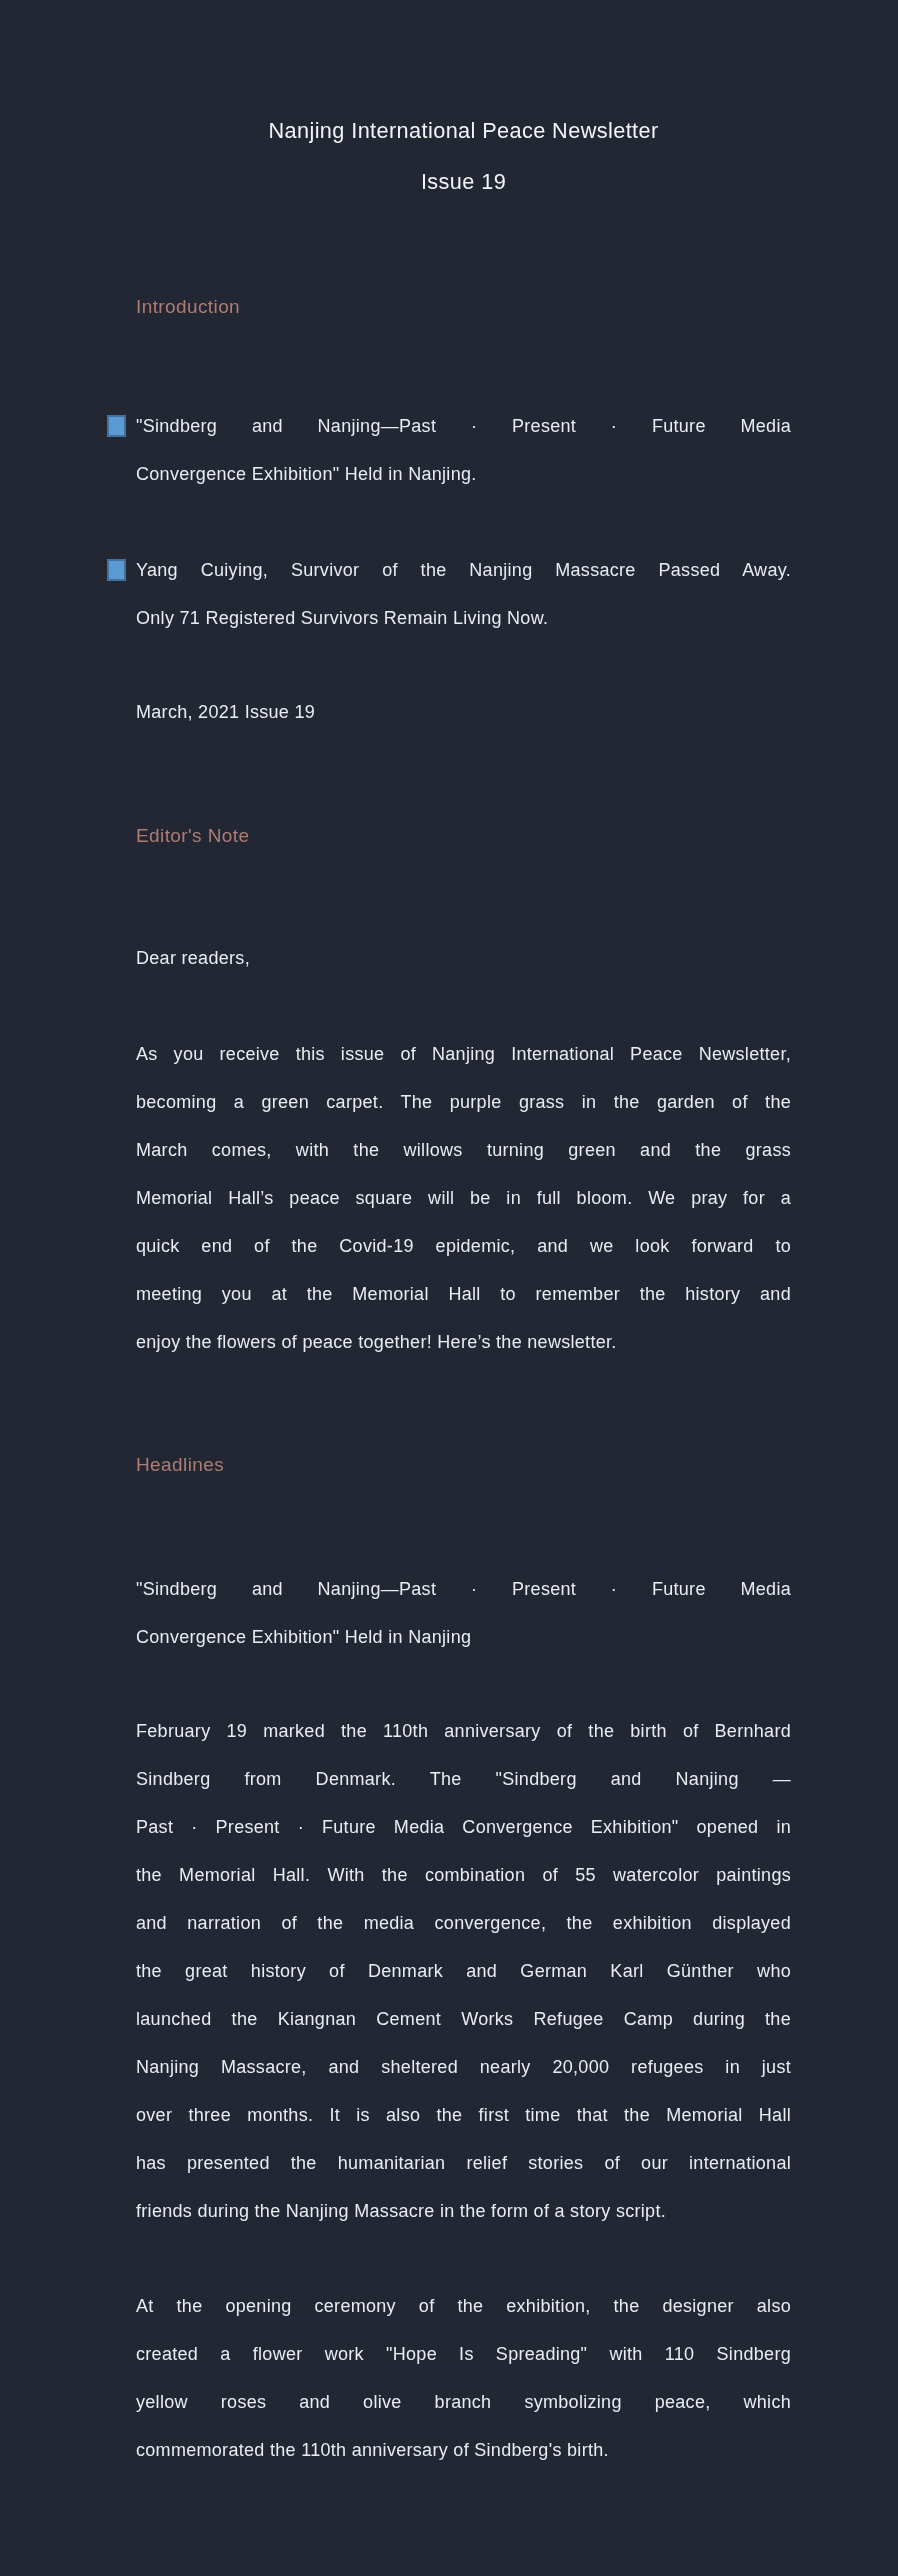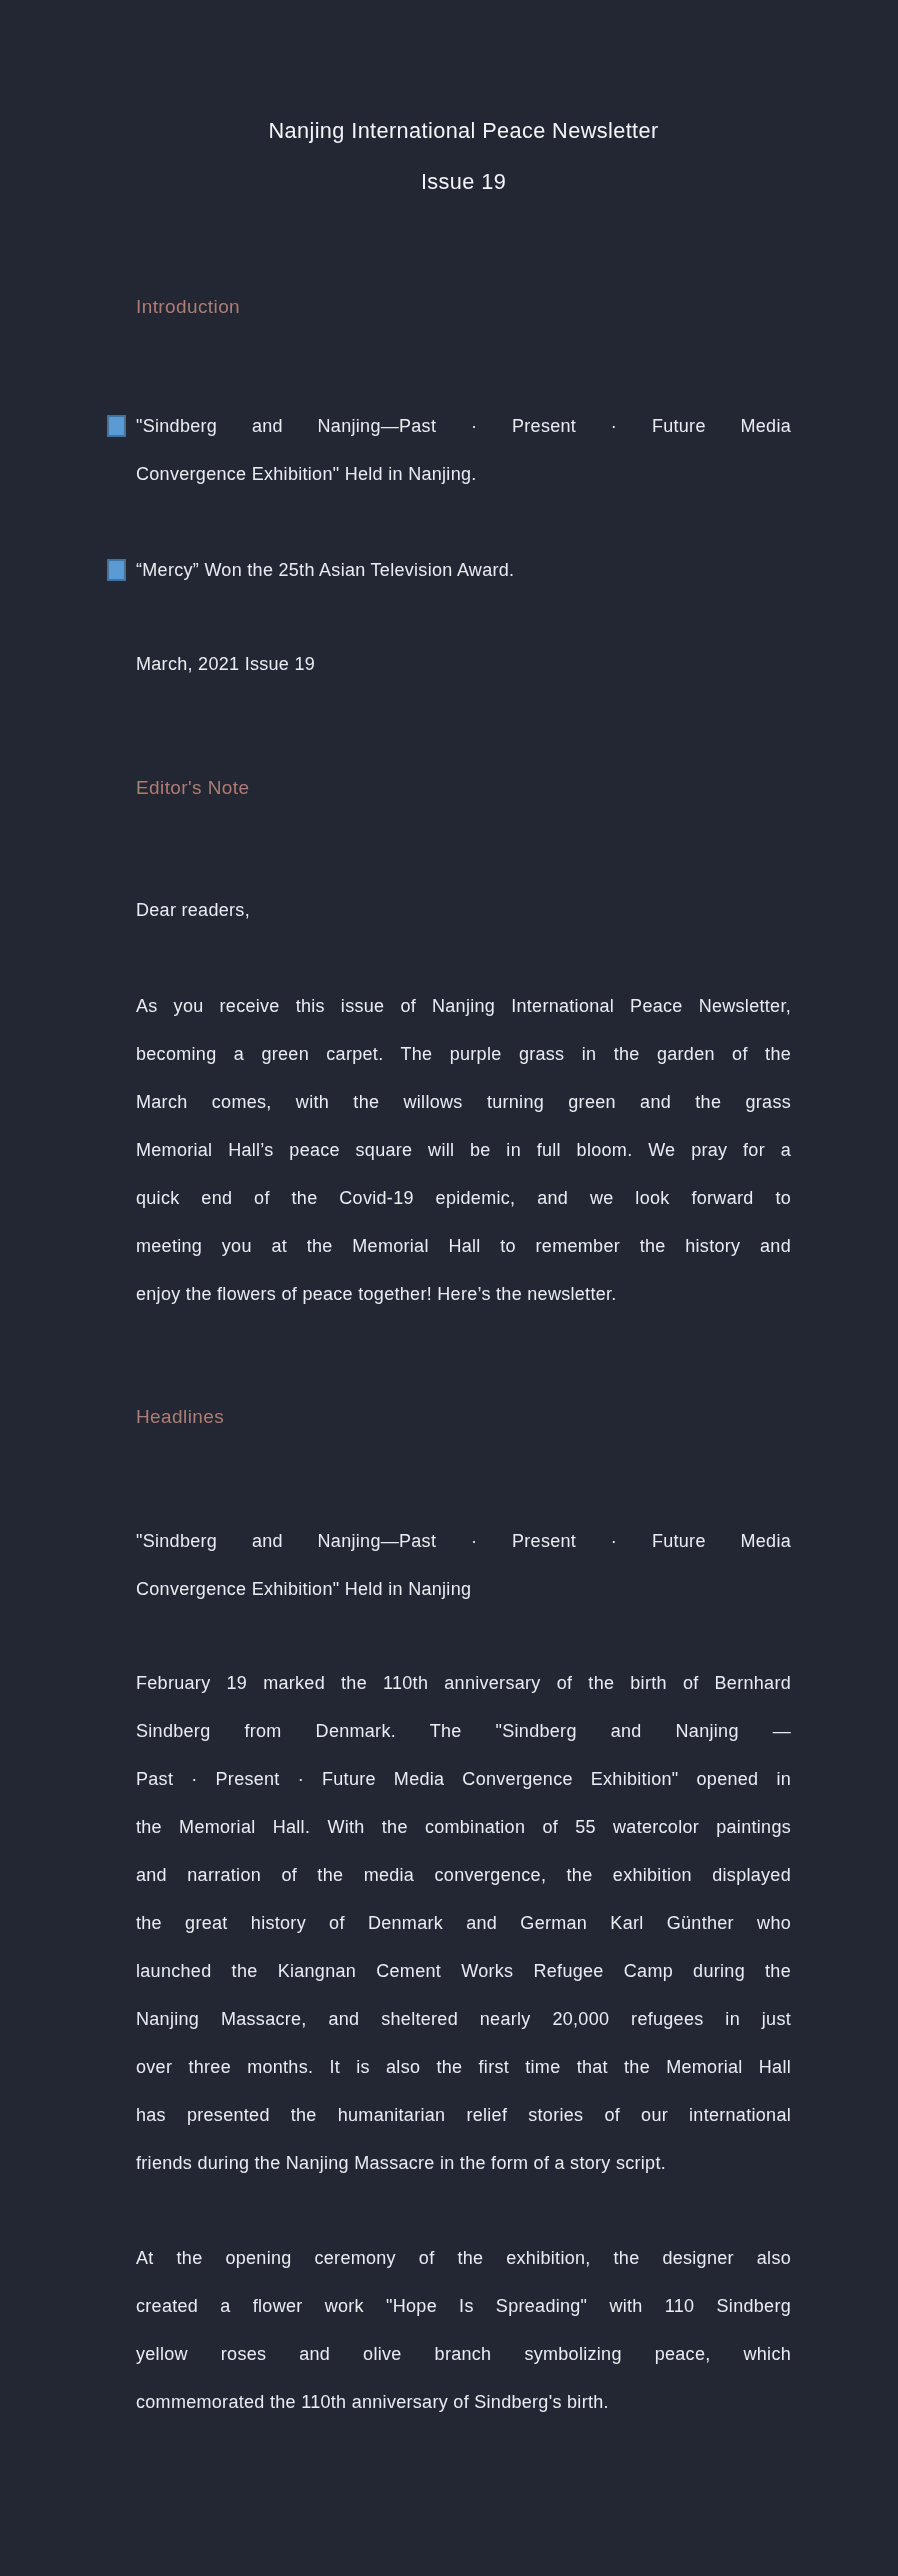--- a/index.html
+++ b/index.html
@@ -68,21 +68,22 @@
         <li class="bullet-item">
           <span class="bullet"></span>
           <div>
             <div class="line">"Sindberg and Nanjing—Past · Present · Future Media</div>
             <div class="line line-last">Convergence Exhibition" Held in Nanjing.</div>
           </div>
         </li>
         <li class="bullet-item">
           <span class="bullet"></span>
           <div>
-            <div class="line line-last">“Mercy” Won the 25th Asian Television Award.</div>
+            <div class="line">Yang Cuiying, Survivor of the Nanjing Massacre Passed Away.</div>
+            <div class="line line-last">Only 71 Registered Survivors Remain Living Now.</div>
           </div>
         </li>
       </ul>
 
     <p class="issue-line">March, 2021 Issue 19</p>
 
     <h2 class="section-heading heading-editors">Editor's Note</h2>
 
     <p class="salutation">Dear readers,</p>
 

